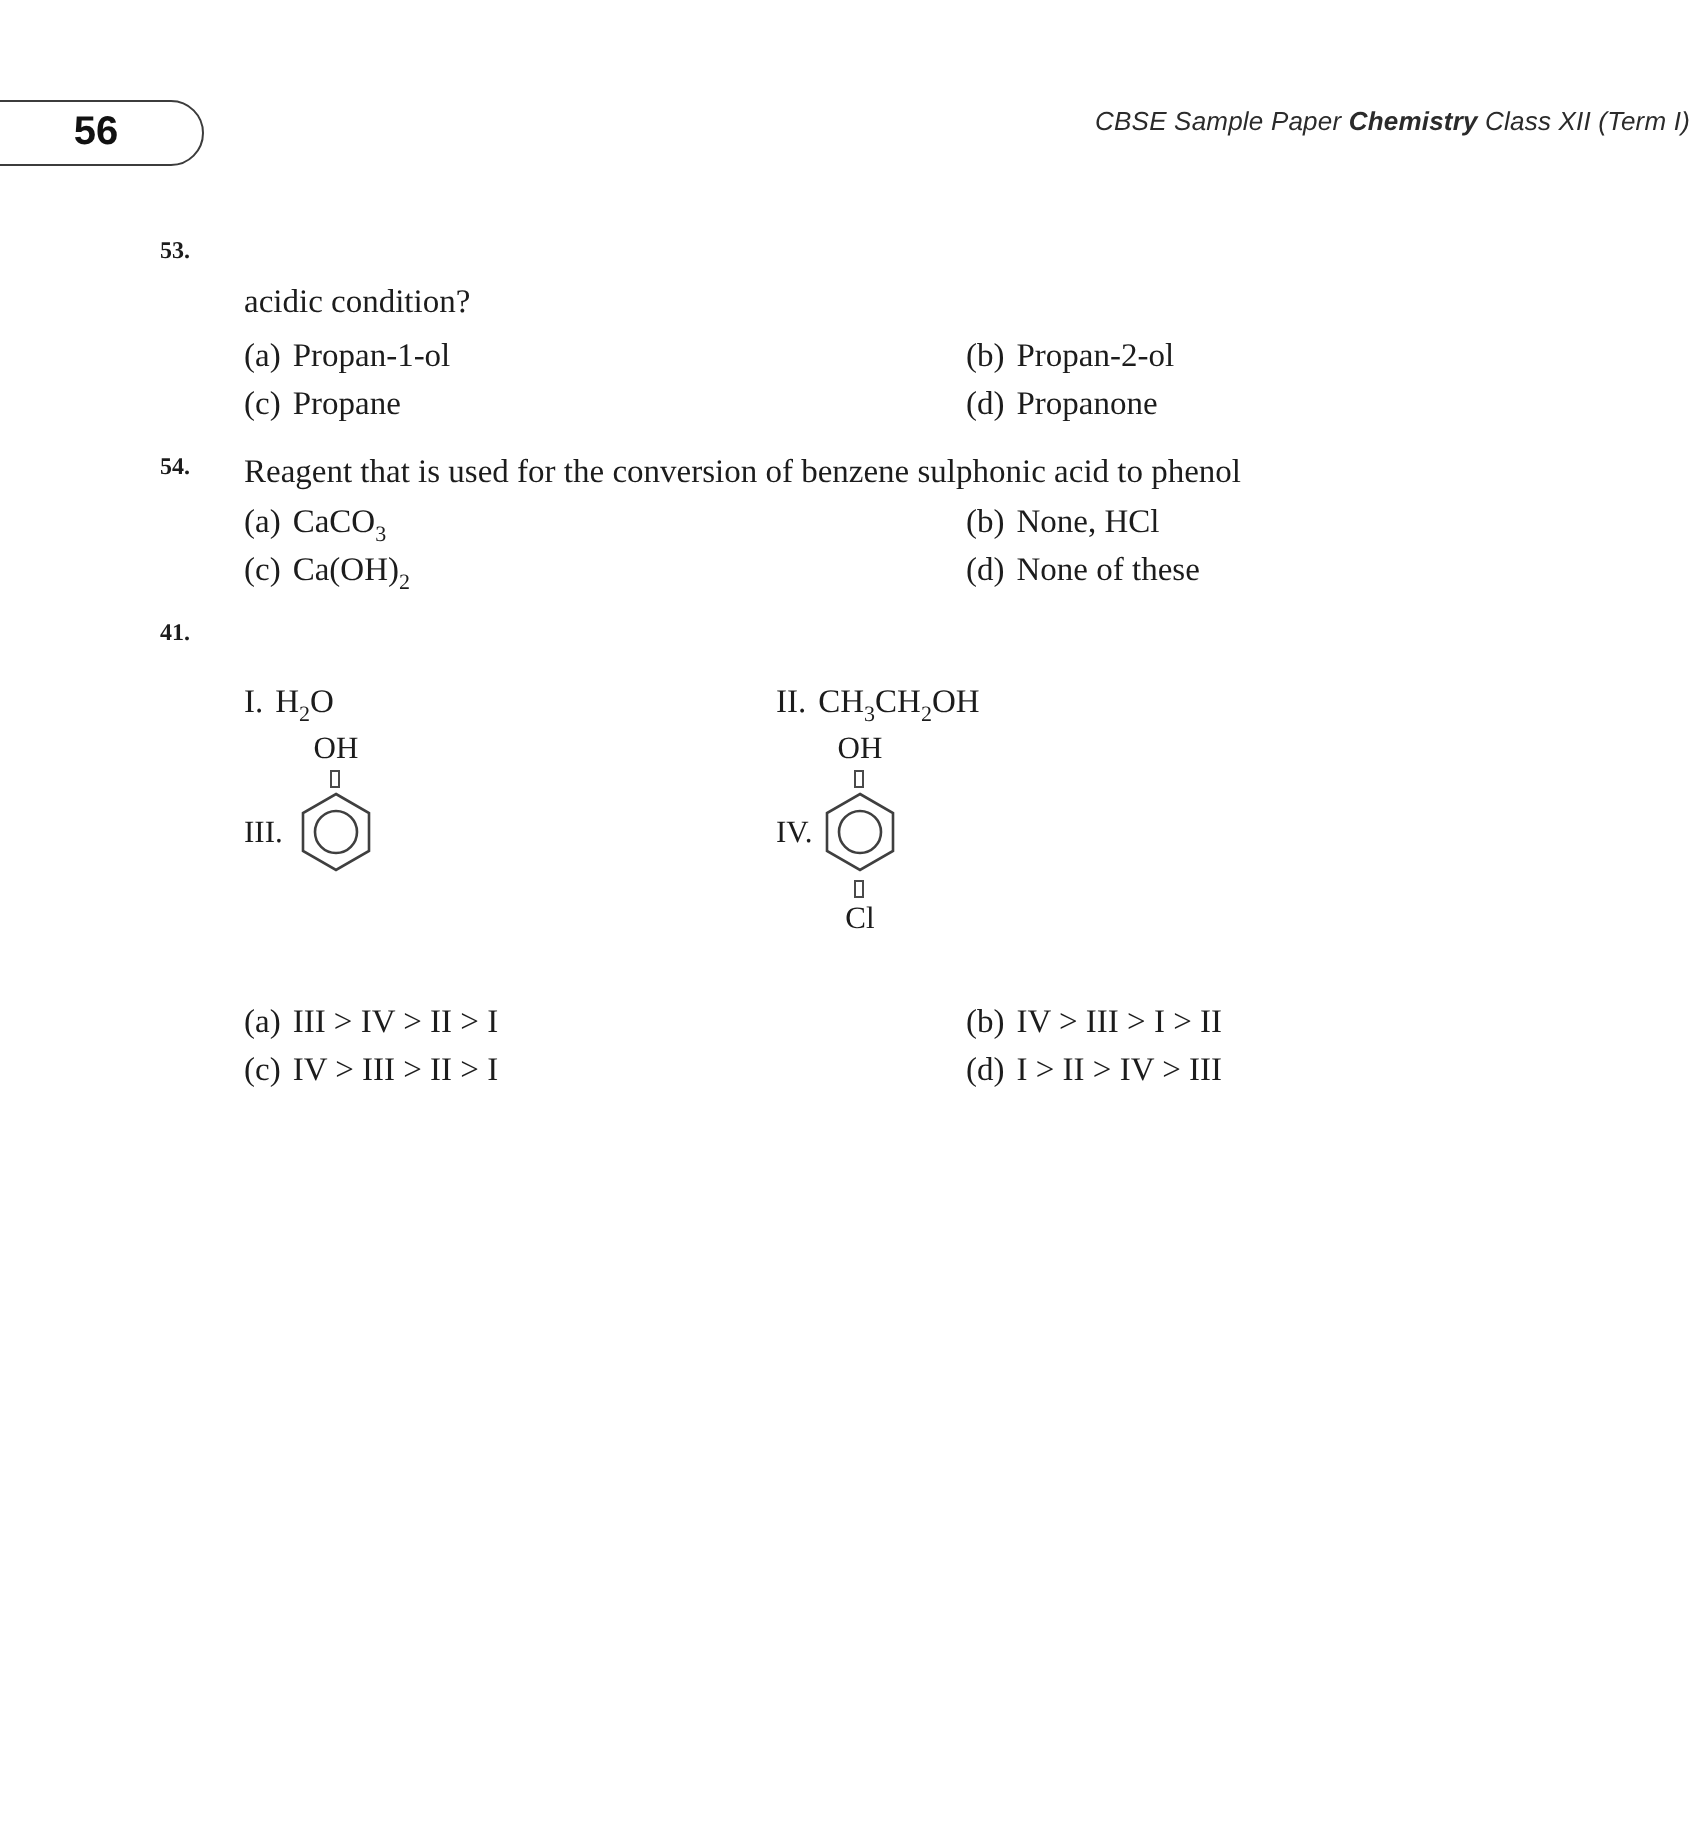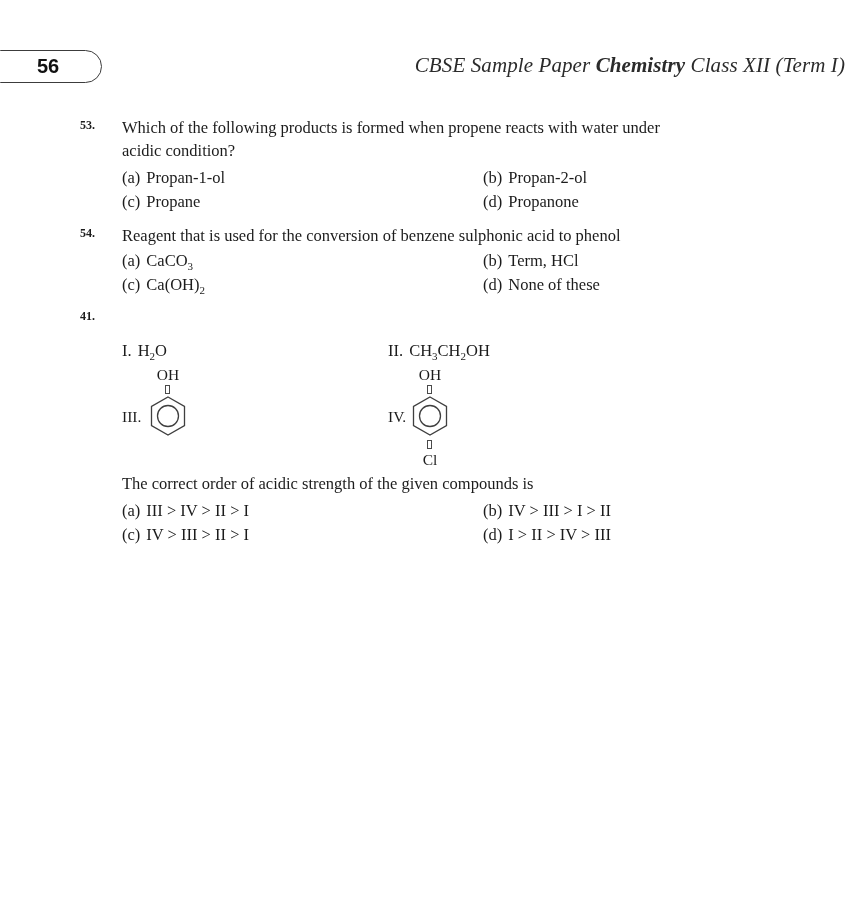--- a/index.html
+++ b/index.html
@@ -14,22 +14,22 @@
   
   .badge{
     position:absolute;left:-16px;top:50px;width:118px;height:33px;
     border:1.6px solid #3c3c3c;border-radius:18px;background:#fff;
     display:flex;align-items:center;justify-content:center;
     font-family:"Liberation Sans","DejaVu Sans",sans-serif;font-weight:700;font-size:20px;color:#111;
     box-sizing:border-box;padding-left:10px;
   }
   .hdr{
     position:absolute;top:53px;right:7px;
-    font-family:Liberation Serif, serif;font-style:italic;
-    font-size:21px;color:#2b2b2b;letter-spacing:.1px;
+    font-family:Liberation Sans, sans-serif;font-style:italic;
+    font-size:13px;color:#2b2b2b;letter-spacing:.1px;
   }
   .hdr .hb{font-weight:700;}
   
   .bond{
     position:absolute;width:5px;height:9px;border:1px solid #4a4a4a;
     box-sizing:border-box;background:transparent;
   }
   .ring{position:absolute;}
   .ctr{text-align:center;}
   .small{font-size:15.5px;}
@@ -40,21 +40,20 @@
 <div class="page">
 
   <div class="badge">
     <span>56</span>
   </div>
   <div class="hdr">
     <span>CBSE Sample Paper </span><span class="hb">Chemistry</span><span> Class XII (Term I)</span>
   </div>
 
   <div class="t qnum" style="left:80px;top:118px">53.</div>
-  <div class="t" style="left:122px;top:118px">Which of the following products is formed when propene reacts with water under</div>
   <div class="t" style="left:122px;top:141px">acidic condition?</div>
 
   <div class="t" style="left:122px;top:168px">
     <span class="optlabel">(a)</span><span>Propan-1-ol</span>
   </div>
   <div class="t" style="left:483px;top:168px">
     <span class="optlabel">(b)</span><span>Propan-2-ol</span>
   </div>
   <div class="t" style="left:122px;top:192px">
     <span class="optlabel">(c)</span><span>Propane</span>
@@ -63,21 +62,21 @@
     <span class="optlabel">(d)</span><span>Propanone</span>
   </div>
 
   <div class="t qnum" style="left:80px;top:226px">54.</div>
   <div class="t" style="left:122px;top:226px">Reagent that is used for the conversion of benzene sulphonic acid to phenol</div>
 
   <div class="t" style="left:122px;top:251px">
     <span class="optlabel">(a)</span><span>CaCO<sub>3</sub></span>
   </div>
   <div class="t" style="left:483px;top:251px">
-    <span class="optlabel">(b)</span><span>Term, HCl</span>
+    <span class="optlabel">(b)</span><span>None, HCl</span>
   </div>
   <div class="t" style="left:122px;top:275px">
     <span class="optlabel">(c)</span><span>Ca(OH)<sub>2</sub></span>
   </div>
   <div class="t" style="left:483px;top:275px">
     <span class="optlabel">(d)</span><span>None of these</span>
   </div>
 
   <div class="t qnum" style="left:80px;top:309px">41.</div>
 
@@ -103,21 +102,20 @@
   <div class="ring" style="left:412px;top:396px">
     <svg width="36" height="40" viewBox="0 0 36 40">
       <polygon points="18,1 34.5,10.5 34.5,29.5 18,39 1.5,29.5 1.5,10.5" fill="none" stroke="#3f3f3f" stroke-width="1.3"></polygon>
       <circle cx="18" cy="20" r="10.5" fill="none" stroke="#3f3f3f" stroke-width="1.3"></circle>
     </svg>
   </div>
   <div class="t small" style="left:388px;top:407px">IV.</div>
   <span class="bond" style="left:427px;top:440px"></span>
   <div class="t small ctr" style="left:410px;top:450px;width:40px">Cl</div>
 
-  <div class="t" style="left:122px;top:474px">The correct order of acidic strength of the given compounds is</div>
 
   <div class="t" style="left:122px;top:501px">
     <span class="optlabel">(a)</span><span>III &gt; IV &gt; II &gt; I</span>
   </div>
   <div class="t" style="left:483px;top:501px">
     <span class="optlabel">(b)</span><span>IV &gt; III &gt; I &gt; II</span>
   </div>
   <div class="t" style="left:122px;top:525px">
     <span class="optlabel">(c)</span><span>IV &gt; III &gt; II &gt; I</span>
   </div>

